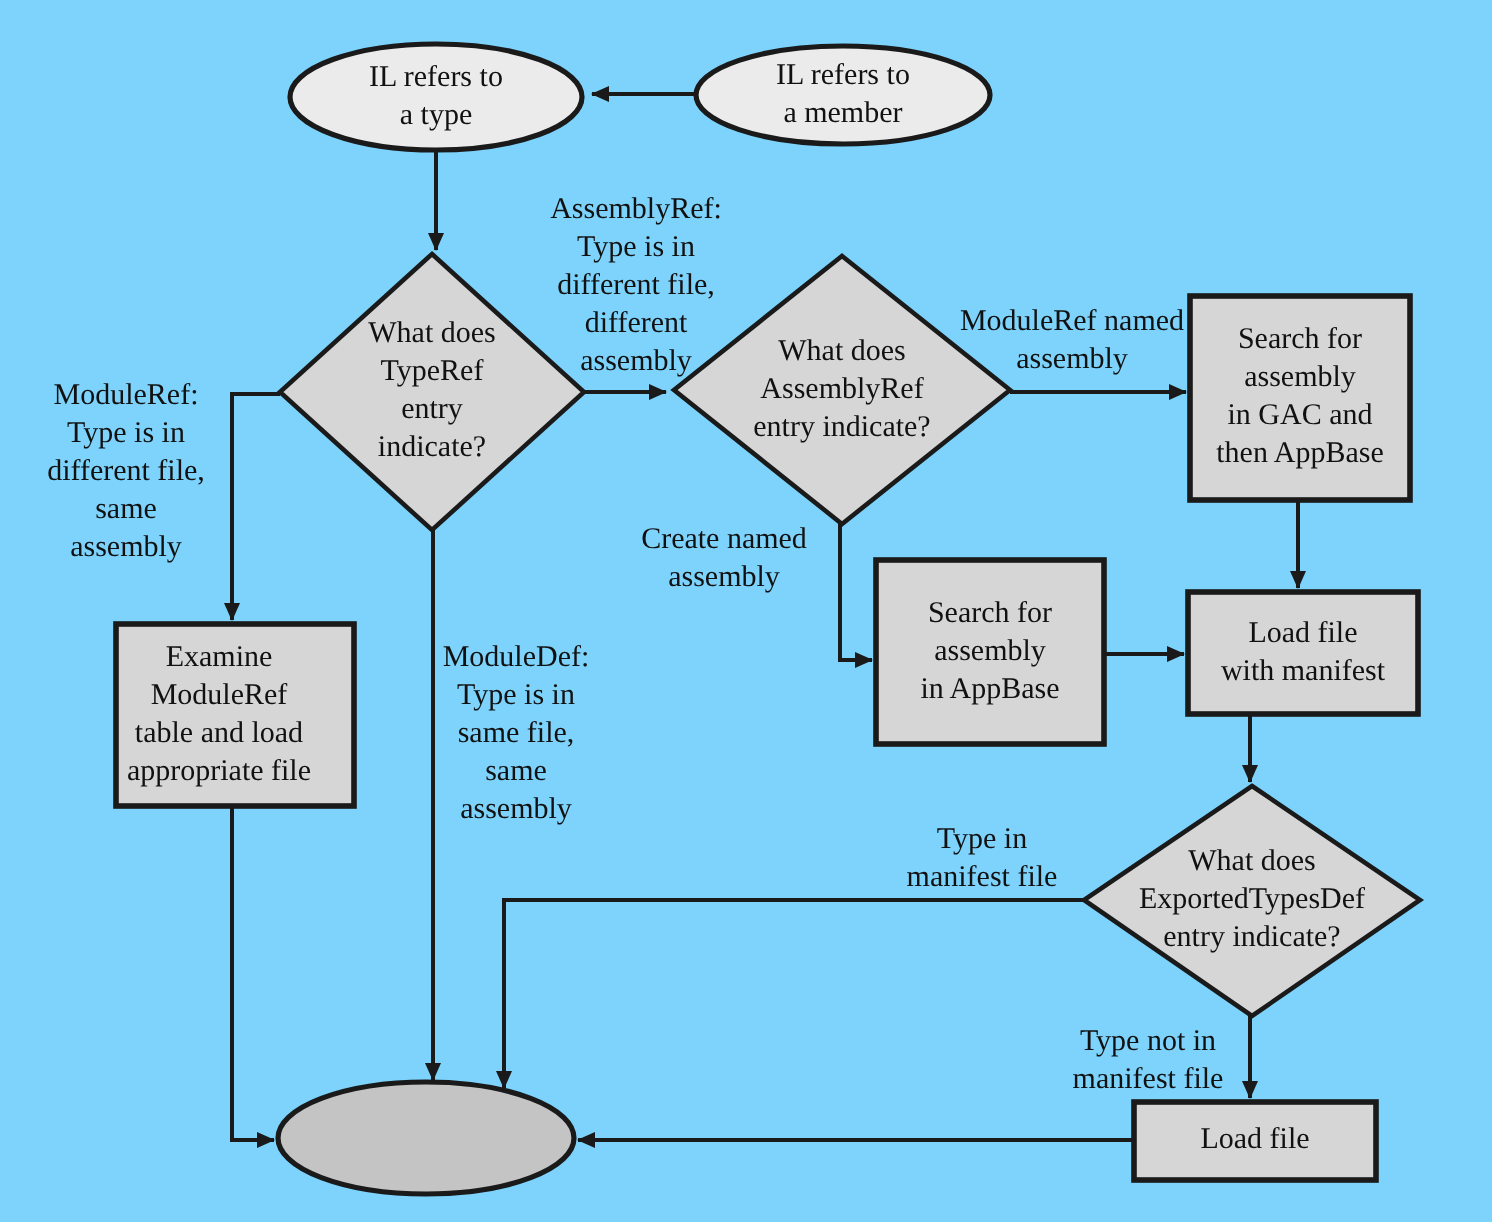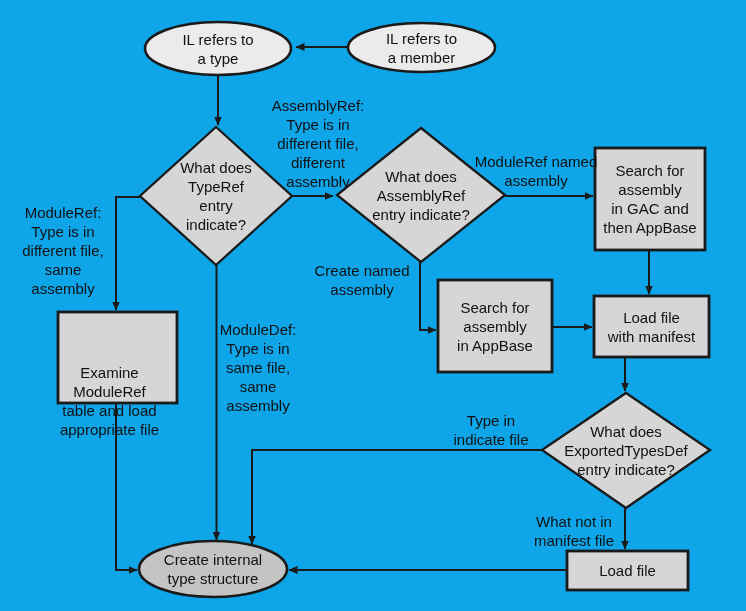--- a/index.html
+++ b/index.html
@@ -1,18 +1,18 @@
 <!DOCTYPE html>
 <html><head>
 <meta charset="utf-8">
 <style>
   html,body {margin:0; padding:0; background:#ffffff;}
   .canvas {
-    position:relative; width:746px; height:611px; background:#0ea5e9;
-    font-family:Liberation Sans, sans-serif; overflow:hidden;
+    position:relative; width:746px; height:611px; background:#7dd3fc;
+    font-family:Liberation Serif, serif; overflow:hidden;
   }
   .canvas svg {position:absolute; left:0; top:0;}
   .lbl {
     position:absolute; color:#111111; font-size:15px; line-height:19px;
     text-align:center; white-space:pre-line;
   }
   .node {display:flex; align-items:center; justify-content:center;}
 </style>
 </head>
 <body>
@@ -71,48 +71,46 @@
 entry indicate?</div>
   <div class="lbl node" style="left:595px; top:148px; width:110px; height:102px;">Search for
 assembly
 in GAC and
 then AppBase</div>
   <div class="lbl node" style="left:438px; top:280px; width:114px; height:92px;">Search for
 assembly
 in AppBase</div>
   <div class="lbl node" style="left:594px; top:296px; width:115px; height:61px;">Load file
 with manifest</div>
-  <div class="lbl node" style="left:58px; top:312px; width:103px; height:91px;margin-top:43px;">Examine
+  <div class="lbl node" style="left:58px; top:312px; width:103px; height:91px;">Examine
 ModuleRef
 table and load
 appropriate file</div>
   <div class="lbl node" style="left:542px; top:393px; width:168px; height:115px;">What does
 ExportedTypesDef
 entry indicate?</div>
   <div class="lbl node" style="left:567px; top:551px; width:121px; height:39px;">Load file</div>
-  <div class="lbl node" style="left:139px; top:541px; width:148px; height:56px;">Create internal
-type structure</div>
 
   <div class="lbl" style="left:253px; top:96px; width:130px;">AssemblyRef:
 Type is in
 different file,
 different
 assembly</div>
-  <div class="lbl" style="left:2px; top:203px; width:122px;">ModuleRef:
+  <div class="lbl" style="left:2px; top:189px; width:122px;">ModuleRef:
 Type is in
 different file,
 same
 assembly</div>
   <div class="lbl" style="left:198px; top:320px; width:120px;">ModuleDef:
 Type is in
 same file,
 same
 assembly</div>
   <div class="lbl" style="left:470px; top:152px; width:132px;">ModuleRef named
 assembly</div>
   <div class="lbl" style="left:297px; top:261px; width:130px;">Create named
 assembly</div>
   <div class="lbl" style="left:426px; top:411px; width:130px;">Type in
-indicate file</div>
-  <div class="lbl" style="left:509px; top:512px; width:130px;">What not in
+manifest file</div>
+  <div class="lbl" style="left:509px; top:512px; width:130px;">Type not in
 manifest file</div>
 
 </div>
 
 </body></html>

